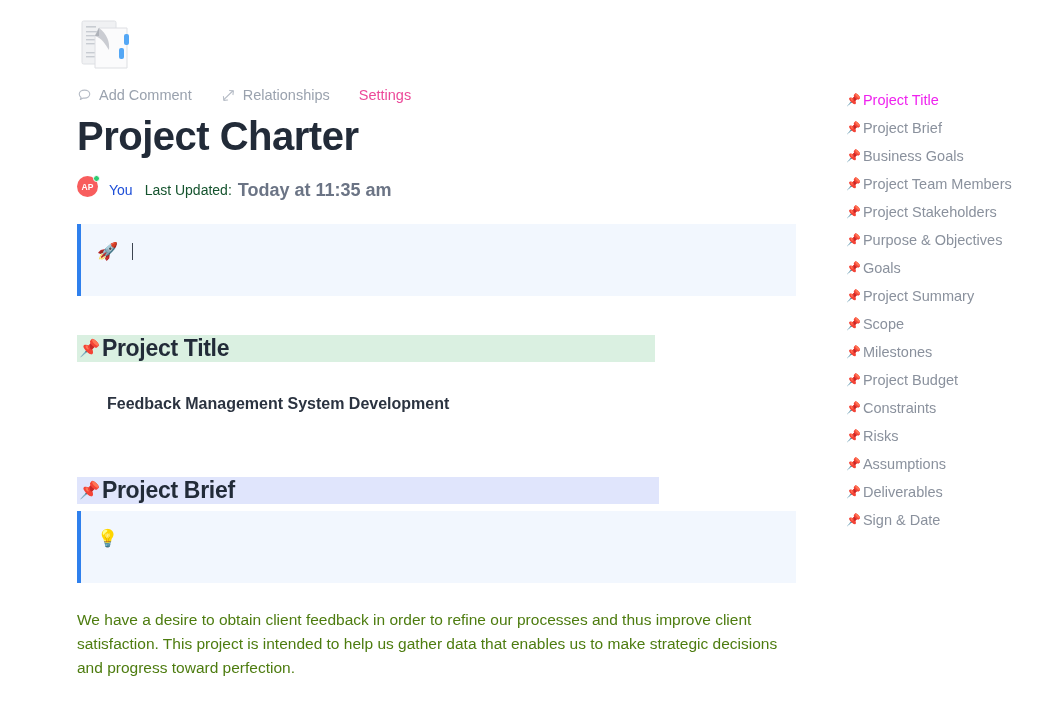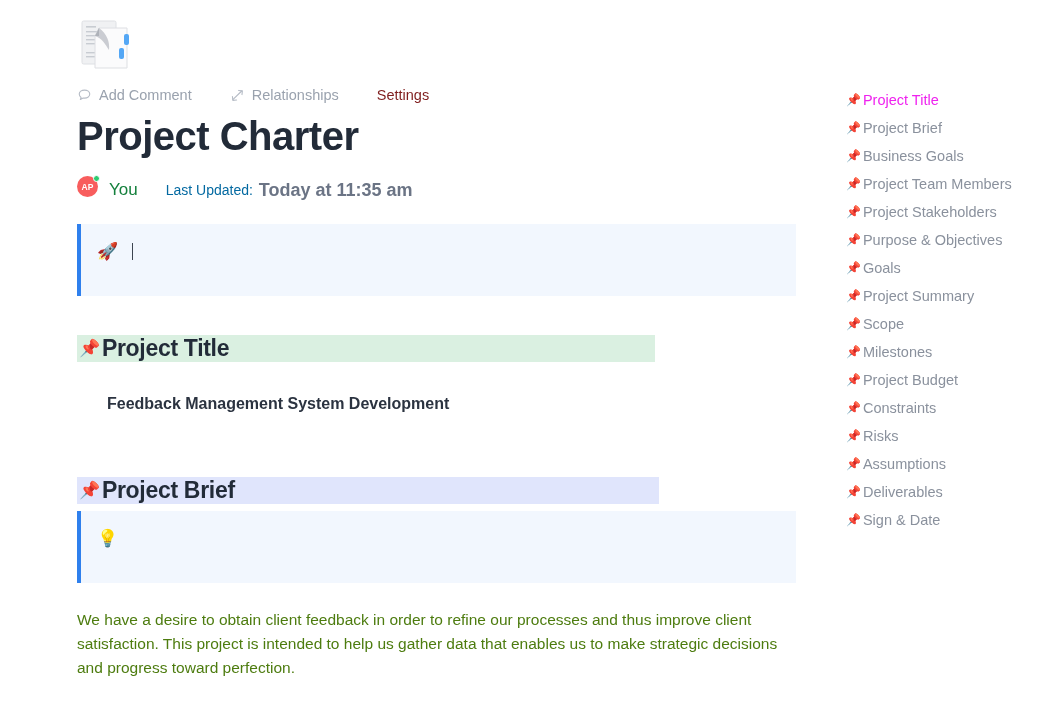--- a/index.html
+++ b/index.html
@@ -35,34 +35,34 @@
   }
   .doc-icon { display:block; }
 
   
   .toolbar {
     position: absolute;
     left: 0px;
     top: 84px;
     display: flex;
     align-items: center;
-    gap: 16px;
+    gap: 7px;
     height: 22px;
   }
   .tb-item {
     display: flex;
     align-items: center;
     gap: 7px;
     font-size: 14.5px;
     color: #9aa2ae;
     cursor: pointer;
     white-space: nowrap;
   }
   .tb-item.spaced { margin-left: 22px; }
-  .tb-item.dark { color: #7f1d1d; font-weight: 500; margin-left: 22px; }
+  .tb-item.dark { color: #ec4899; font-weight: 500; margin-left: 22px; }
   .tb-ic { display:flex; align-items:center; justify-content:center; width:15px; height:15px; }
 
   
   .doc-title {
     position: absolute;
     left: 0px;
     top: 112px;
     font-size: 40px;
     line-height: 48px;
     font-weight: bold;
@@ -92,28 +92,28 @@
   .presence {
     position: absolute;
     right: -2px; top: -1px;
     width: 7px; height: 7px;
     border-radius: 50%;
     background: #2ecc71;
     border: 1.5px solid #fff;
   }
   .meta-you {
     margin-left: 11px;
-    font-size: 17px;
-    color: #15803d;
+    font-size: 14px;
+    color: #1d4ed8;
     font-weight: 500;
   }
   .meta-label {
-    margin-left: 28px;
+    margin-left: 12px;
     font-size: 14px;
-    color: #0369a1;
+    color: #14532d;
   }
   .meta-time {
     margin-left: 6px;
     font-size: 18px;
     color: #6b7485;
     font-weight: bold;
   }
 
   
   .callout {

